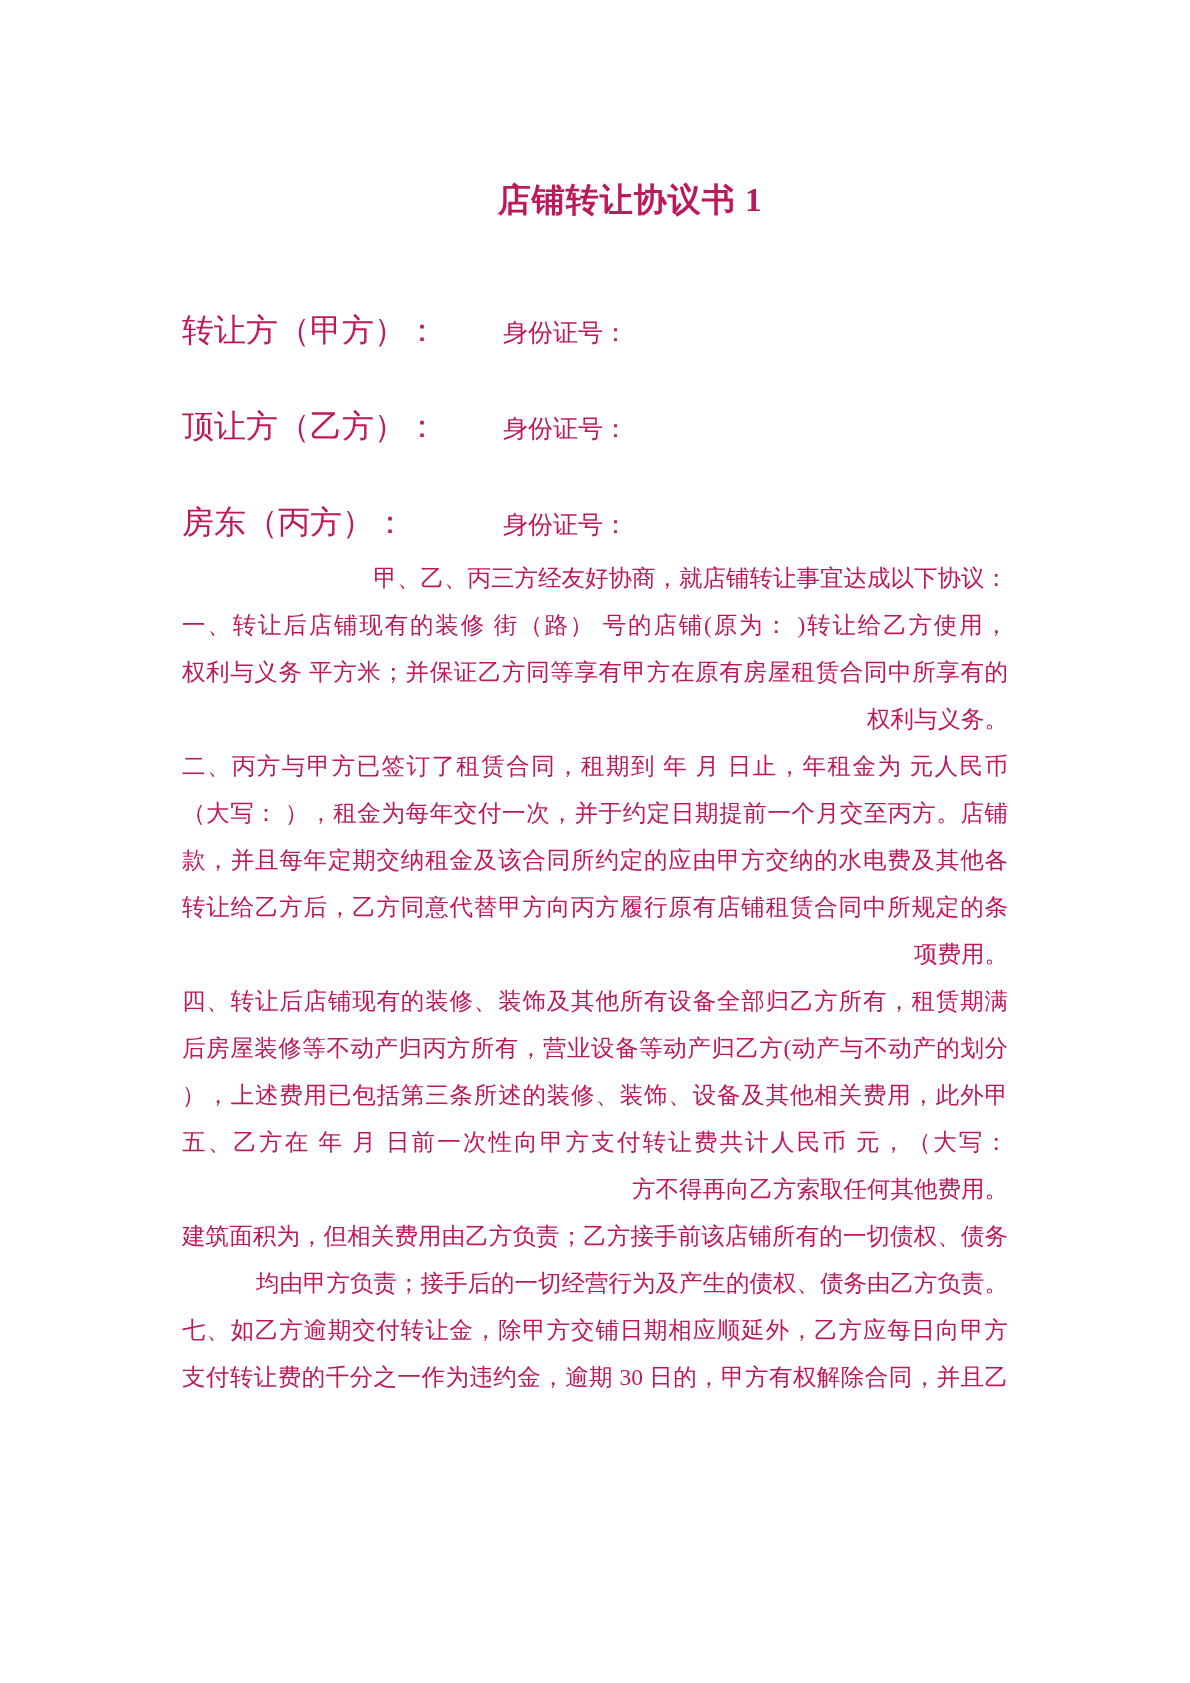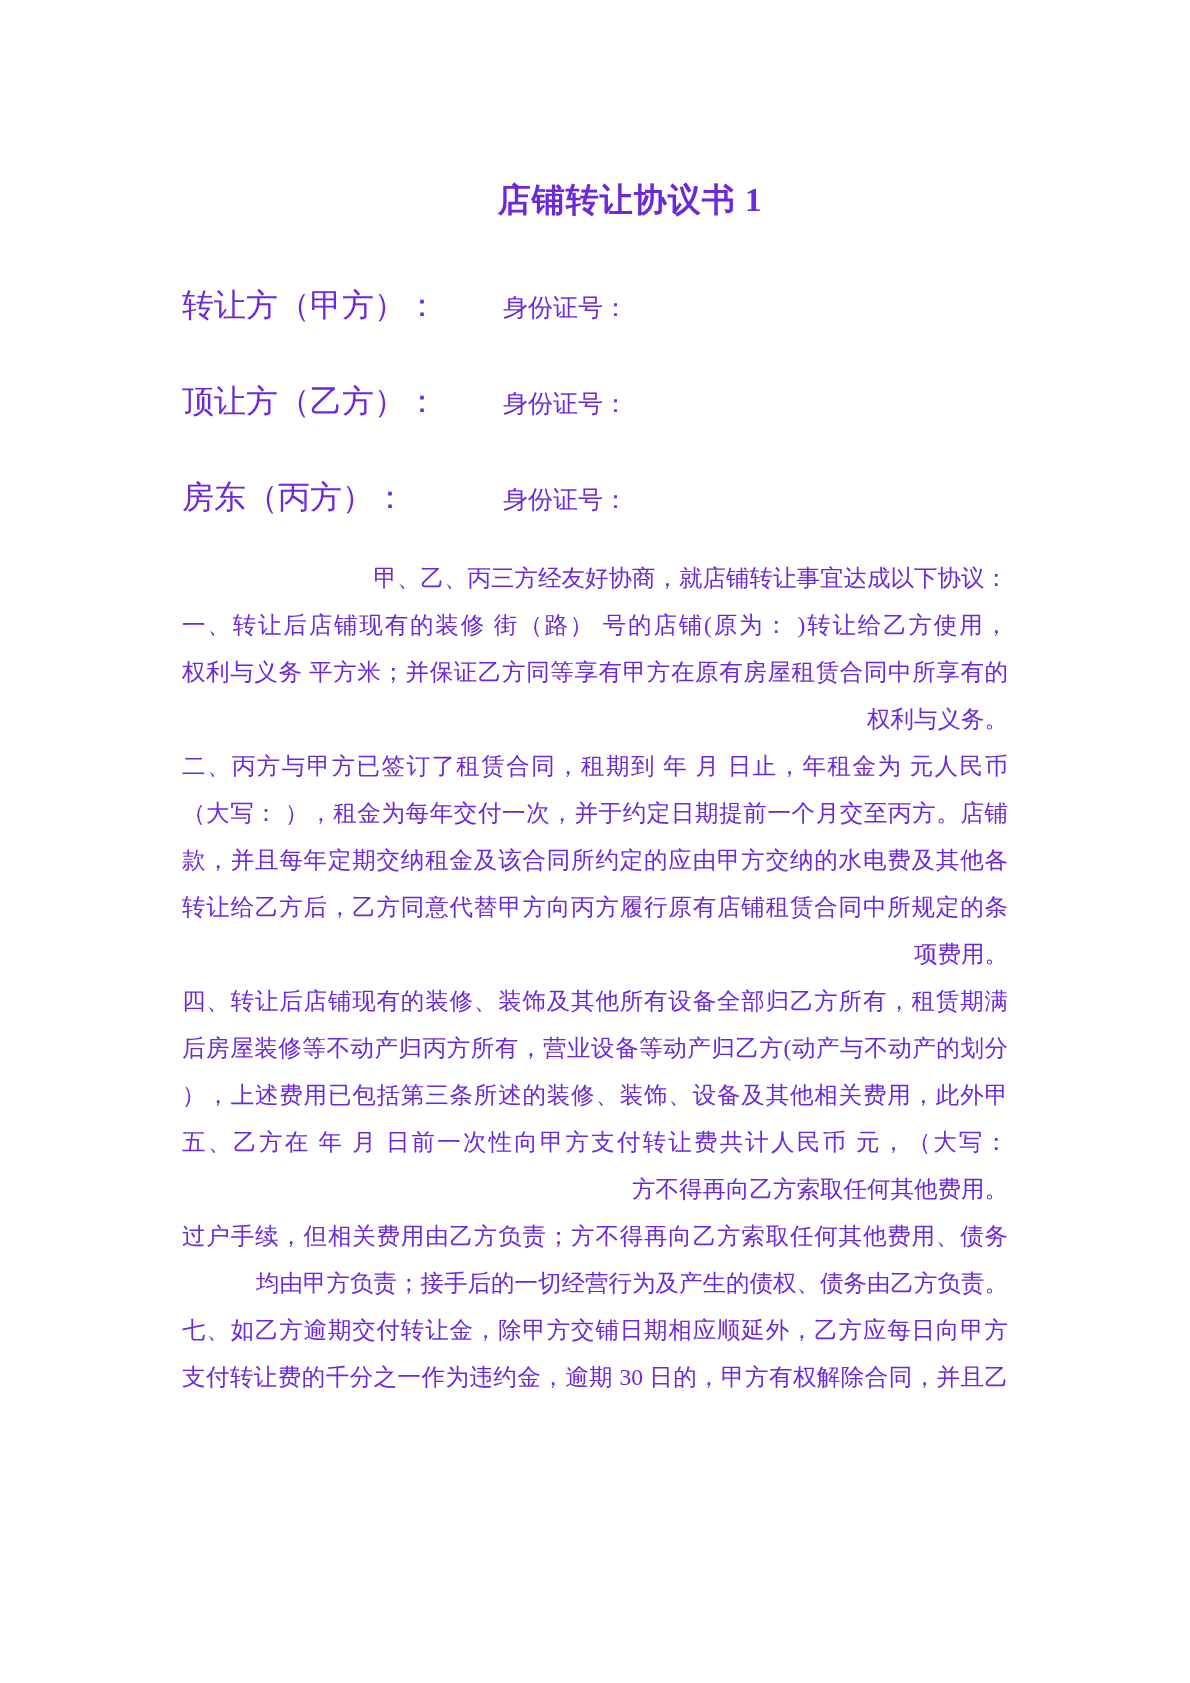--- a/index.html
+++ b/index.html
@@ -3,21 +3,21 @@
 <meta charset="utf-8">
 <style>
   html,body{margin:0;padding:0;background:#ffffff;}
   .page{
     position:relative;
     width:1190px;
     height:1683px;
     background:#ffffff;
     overflow:hidden;
     font-family:"Liberation Serif","DejaVu Serif",serif;
-    color:#6d28d9;
+    color:#be185d;
   }
   .doc-title{
     position:absolute;
     top:156px;
     left:0;
     width:1260px;              
     text-align:center;
     font-size:33px;
     font-weight:bold;
     line-height:44px;
@@ -25,23 +25,24 @@
     white-space:pre;
   }
   .party-section{
     position:absolute;
     top:275px;
     left:182px;
     width:900px;
   }
   .party-row{
     height:45px;
-    line-height:61px;
+    line-height:45px;
     margin-bottom:51px;        
     white-space:nowrap;
+    margin-top:33px;
   }
   .party-label{
     display:inline-block;
     width:321px;               
     font-size:32px;
     vertical-align:baseline;
   }
   .id-label{
     display:inline-block;
     font-size:25px;
@@ -98,19 +99,19 @@
       <div class="doc-line fill">二、丙方与甲方已签订了租赁合同，租期到 年 月 日止，年租金为 元人民币</div>
       <div class="doc-line fill">（大写： ），租金为每年交付一次，并于约定日期提前一个月交至丙方。店铺</div>
       <div class="doc-line fill">款，并且每年定期交纳租金及该合同所约定的应由甲方交纳的水电费及其他各</div>
       <div class="doc-line fill">转让给乙方后，乙方同意代替甲方向丙方履行原有店铺租赁合同中所规定的条</div>
       <div class="doc-line end">项费用。</div>
       <div class="doc-line fill">四、转让后店铺现有的装修、装饰及其他所有设备全部归乙方所有，租赁期满</div>
       <div class="doc-line fill">后房屋装修等不动产归丙方所有，营业设备等动产归乙方(动产与不动产的划分</div>
       <div class="doc-line fill">），上述费用已包括第三条所述的装修、装饰、设备及其他相关费用，此外甲</div>
       <div class="doc-line fill">五、乙方在 年 月 日前一次性向甲方支付转让费共计人民币 元，（大写：</div>
       <div class="doc-line end">方不得再向乙方索取任何其他费用。</div>
-      <div class="doc-line fill">过户手续，但相关费用由乙方负责；方不得再向乙方索取任何其他费用、债务</div>
+      <div class="doc-line fill">建筑面积为，但相关费用由乙方负责；乙方接手前该店铺所有的一切债权、债务</div>
       <div class="doc-line end">均由甲方负责；接手后的一切经营行为及产生的债权、债务由乙方负责。</div>
       <div class="doc-line fill">七、如乙方逾期交付转让金，除甲方交铺日期相应顺延外，乙方应每日向甲方</div>
       <div class="doc-line fill">支付转让费的千分之一作为违约金，逾期 30 日的，甲方有权解除合同，并且乙</div>
     </div>
 
 </div>
 
 </body></html>

